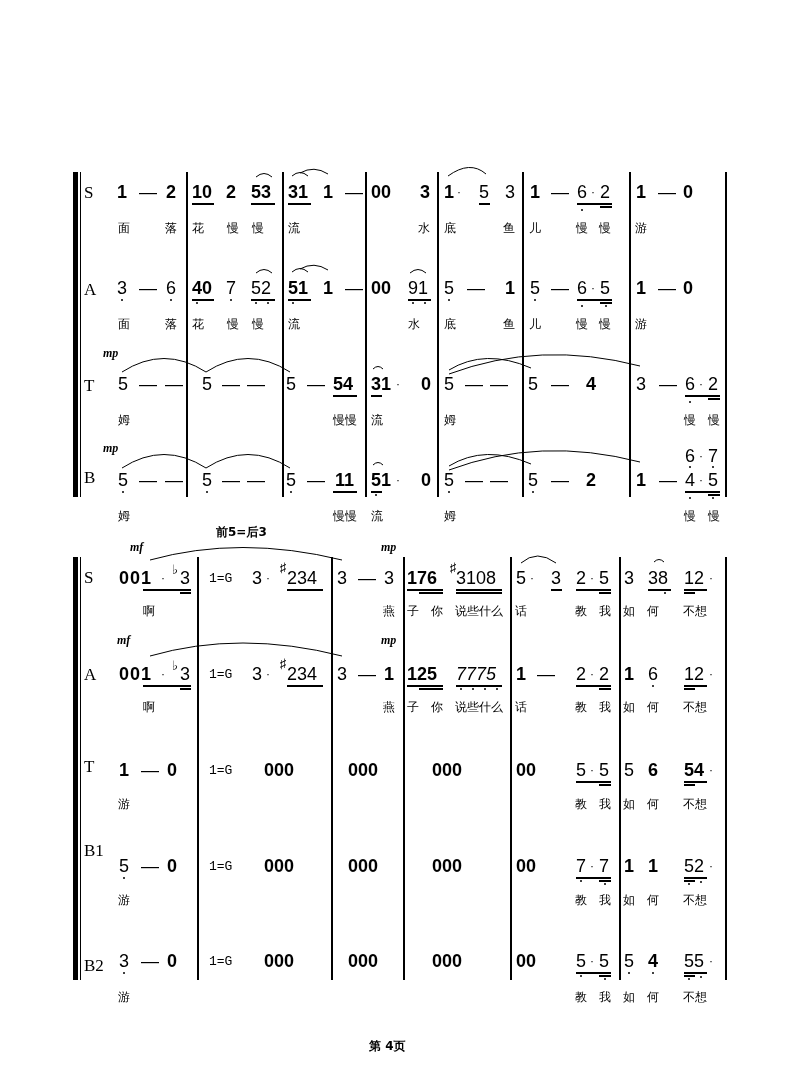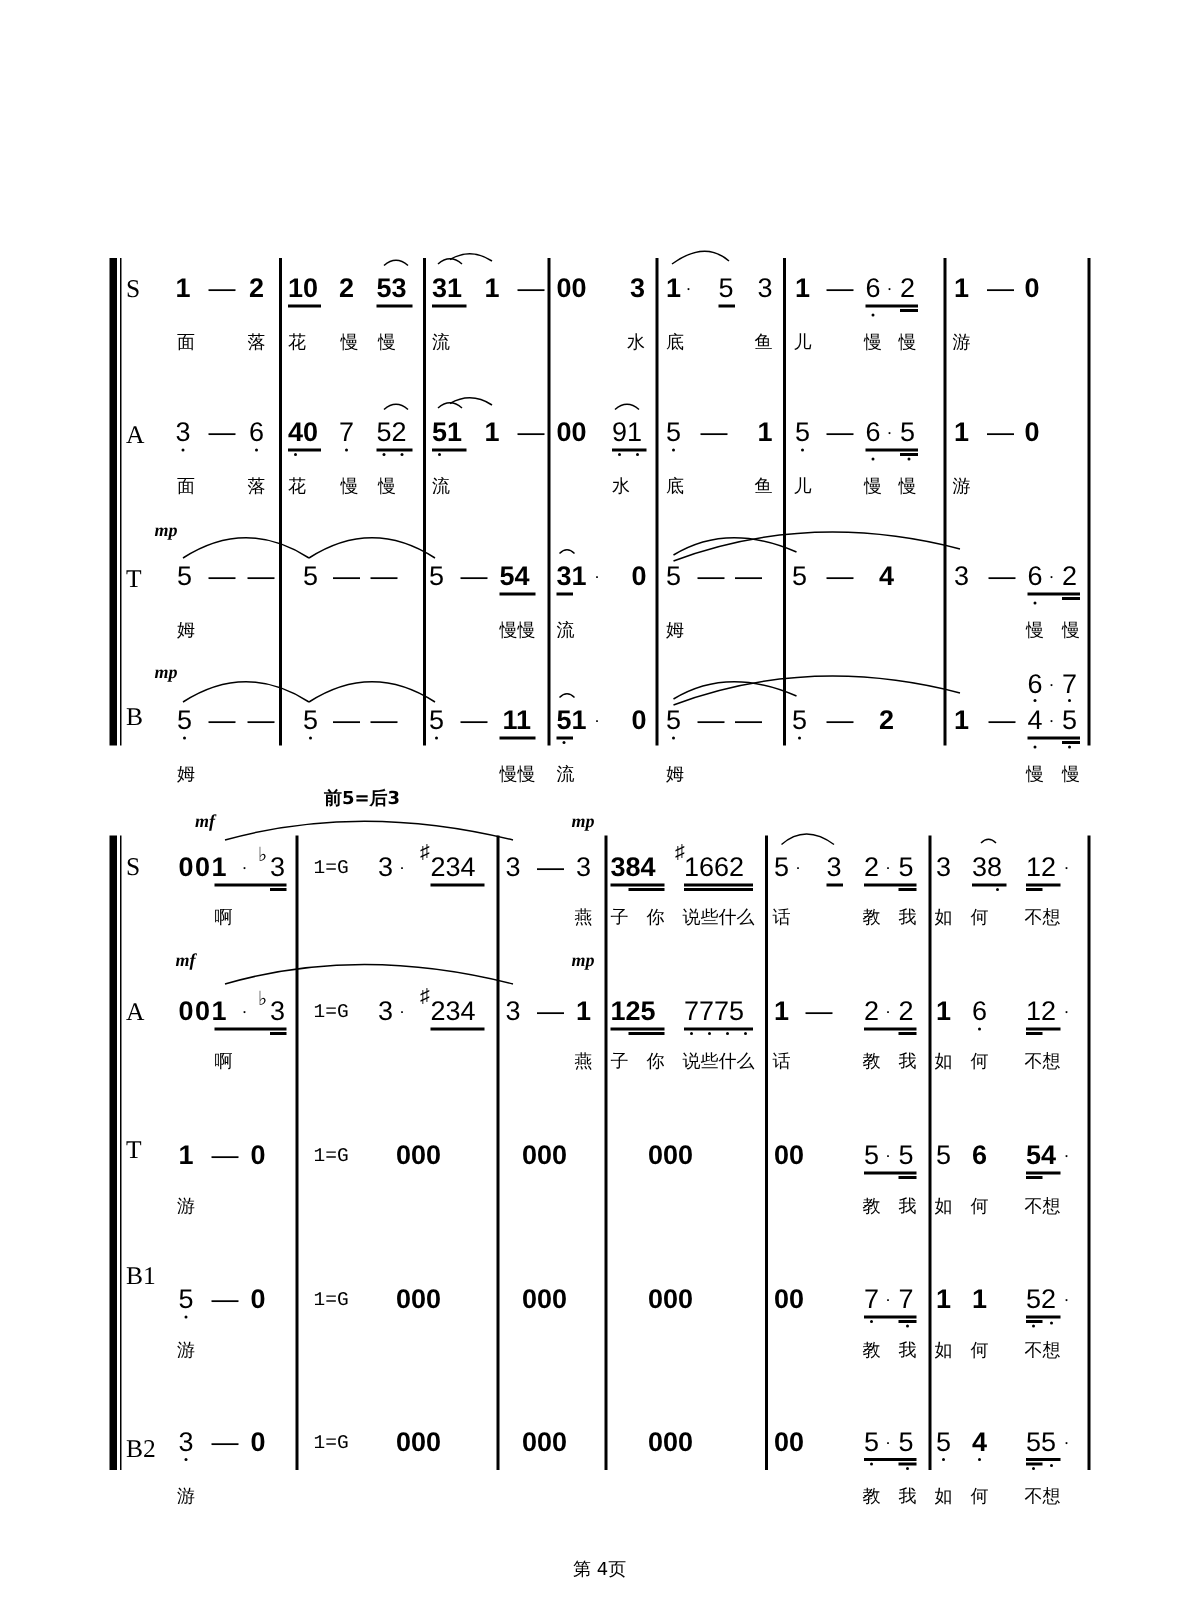--- a/index.html
+++ b/index.html
@@ -274,25 +274,25 @@
       <div class="n light" style="left:180px;top:568px;">3</div>
       <div class="key" style="left:209px;top:571px;">1=G</div>
       <div class="n light" style="left:252px;top:568px;">3</div>
       <div class="n light" style="left:266px;top:568px;font-size:12px;">·</div>
       <div class="n light" style="left:280px;top:558px;font-size:13px;">♯</div>
       <div class="n light" style="left:287px;top:568px;">234</div>
       <div class="ul1" style="left:287px;top:589px;width:36px;"></div>
       <div class="n light" style="left:337px;top:568px;">3</div>
       <div class="n light" style="left:358px;top:568px;">—</div>
       <div class="n light" style="left:384px;top:568px;">3</div>
-      <div class="n" style="left:407px;top:568px;">384</div>
+      <div class="n" style="left:407px;top:568px;">176</div>
       <div class="ul1" style="left:407px;top:589px;width:36px;"></div>
       <div class="ul1" style="left:419px;top:592px;width:24px;"></div>
       <div class="n light" style="left:450px;top:558px;font-size:13px;">♯</div>
-      <div class="n light" style="left:456px;top:568px;">1662</div>
+      <div class="n light" style="left:456px;top:568px;">3108</div>
       <div class="ul1" style="left:456px;top:589px;width:46px;"></div>
       <div class="ul1" style="left:456px;top:592px;width:46px;"></div>
       <div class="n light" style="left:516px;top:568px;">5</div>
       <div class="n light" style="left:530px;top:568px;font-size:12px;">·</div>
       <div class="n light" style="left:551px;top:568px;">3</div>
       <div class="ul1" style="left:551px;top:589px;width:11px;"></div>
       <div class="n light" style="left:576px;top:568px;">2</div>
       <div class="n light" style="left:590px;top:568px;font-size:12px;">·</div>
       <div class="n light" style="left:599px;top:568px;">5</div>
       <div class="ul1" style="left:576px;top:589px;width:35px;"></div>
@@ -334,21 +334,21 @@
       <div class="n light" style="left:266px;top:664px;font-size:12px;">·</div>
       <div class="n light" style="left:280px;top:654px;font-size:13px;">♯</div>
       <div class="n light" style="left:287px;top:664px;">234</div>
       <div class="ul1" style="left:287px;top:685px;width:36px;"></div>
       <div class="n light" style="left:337px;top:664px;">3</div>
       <div class="n light" style="left:358px;top:664px;">—</div>
       <div class="n" style="left:384px;top:664px;">1</div>
       <div class="n" style="left:407px;top:664px;">125</div>
       <div class="ul1" style="left:407px;top:685px;width:36px;"></div>
       <div class="ul1" style="left:419px;top:688px;width:24px;"></div>
-      <div class="n light" style="left:456px;top:664px;">7775</div>
+      <div class="n light" style="left:456px;top:664px;font-style:italic;">7775</div>
       <div class="ul1" style="left:456px;top:685px;width:46px;"></div>
       <div class="dot" style="left:460px;top:688px;"></div>
       <div class="dot" style="left:472px;top:688px;"></div>
       <div class="dot" style="left:484px;top:688px;"></div>
       <div class="dot" style="left:496px;top:688px;"></div>
       <div class="n" style="left:516px;top:664px;">1</div>
       <div class="n light" style="left:537px;top:664px;">—</div>
       <div class="n light" style="left:576px;top:664px;">2</div>
       <div class="n light" style="left:590px;top:664px;font-size:12px;">·</div>
       <div class="n light" style="left:599px;top:664px;">2</div>
@@ -504,14 +504,14 @@
       <path d="M449 466 Q485 444 531 464"></path>
       <path d="M449 470 Q540 436 640 462"></path>
 
       <path d="M150 560 Q240 535 342 560"></path>
       <path d="M150 656 Q240 630 342 656"></path>
       <path d="M521 563 Q537 549 556 563"></path>
       <path d="M654 562 Q659 557 664 562"></path>
     </g>
   </svg>
 
-  <div class="footer" style="left:382px;top:1038px;">第 4页</div>
+  <div class="footer" style="left:369px;top:1038px;font-weight:bold;">第 4页</div>
 </div>
 
 </body></html>

